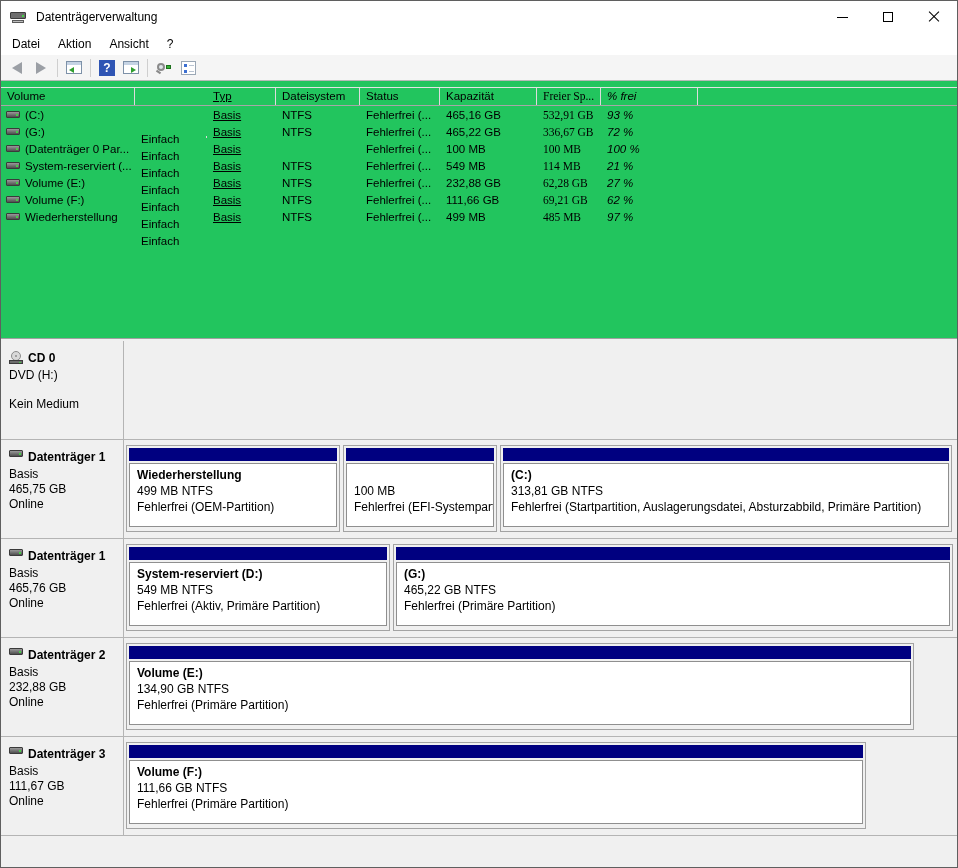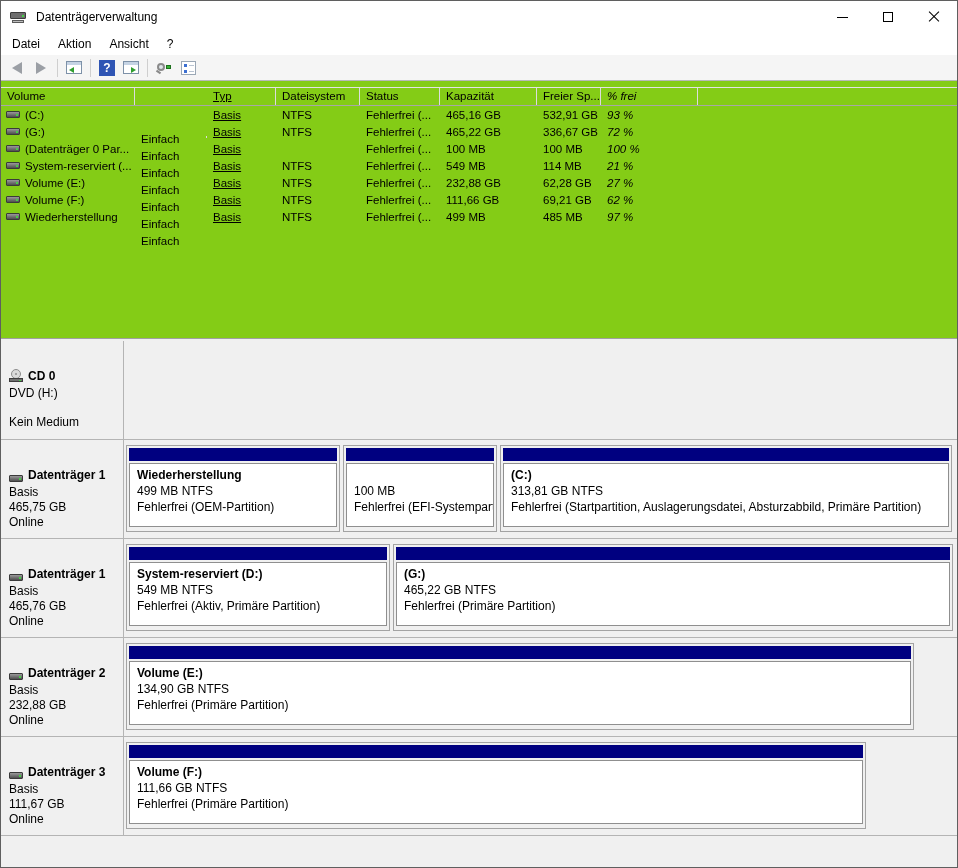--- a/index.html
+++ b/index.html
@@ -42,40 +42,40 @@
   .rescan-ico .lens { position:absolute; left:1px; top:1px; width:8px; height:8px; border:2px solid #8a8a8a; border-radius:50%; background:#dfe5ea; }
   .rescan-ico .handle { position:absolute; left:0px; top:9px; width:5px; height:2px; background:#8a8a8a; transform:rotate(35deg); }
   .rescan-ico .led { position:absolute; right:1px; top:3px; width:5px; height:4px; background:#35b335; border:1px solid #1d701d; }
   .props-ico { width:15px; height:14px; background:#fff; border:1px solid #9aa7b5; position:relative; }
   .props-ico i { position:absolute; left:2px; width:3px; height:3px; background:#3c6fd1; }
   .props-ico i.r1 { top:2px; } .props-ico i.r2 { top:8px; }
   .props-ico b { position:absolute; left:7px; height:1px; width:5px; background:#b9c4d1; }
   .props-ico b.r1 { top:3px; } .props-ico b.r2 { top:9px; }
 
   
-  .listpane { height:257px; background:#84cc16; padding-top:6px; flex:0 0 auto; overflow:hidden; }
+  .listpane { height:257px; background:#22c55e; padding-top:6px; flex:0 0 auto; overflow:hidden; }
   .lv-header { height:19px; display:flex; border-top:1px solid #e3e3e3; border-bottom:1px solid #a7a7a7; }
   .lv-hcell { font-size:11.5px; color:#000; padding:2px 0 0 6px; border-right:1px solid #dcdcdc; white-space:nowrap; overflow:hidden; }
   .lv-hfill { flex:1; }
   .lv-row { height:17px; display:flex; align-items:center; }
   .lv-cell { font-size:11.5px; color:#000; padding-left:6px; white-space:nowrap; overflow:hidden; }
   .c0 { width:134px; } .c1 { width:72px;margin-top:48px; } .c2 { width:69px;text-decoration:underline; } .c3 { width:84px; }
-  .c4 { width:80px; } .c5 { width:97px; } .c6 { width:64px; } .c7 { width:97px;font-style:italic; }
+  .c4 { width:80px; } .c5 { width:97px; } .c6 { width:64px;font-family:Liberation Serif, serif; } .c7 { width:97px;font-style:italic; }
   .vol-cell0 { display:flex; align-items:center; padding-left:5px; }
   .hdd-ico { flex:0 0 auto; width:14px; height:7px; background:linear-gradient(#9a9a9a,#4f4f4f); border:1px solid #3a3a3a; border-radius:1px; margin-right:5px; position:relative; }
   .hdd-ico::after { content:""; position:absolute; right:1px; top:2px; width:2px; height:2px; background:#45d045; }
 
   
   .splitter { height:3px; background:#f0f0f0; border-top:1px solid #a0a0a0; flex:0 0 auto; }
 
   
   .gview { flex:1; background:#f0f0f0; overflow:hidden; }
   .grow { height:99px; border-bottom:1px solid #b4b4b4; display:flex; }
   .glabel { width:123px; border-right:1px solid #b4b4b4; padding:10px 0 0 8px; flex:0 0 auto; }
-  .glabel .name-line { display:flex; align-items:flex-end; margin-bottom:3px;margin-top:18px; }
+  .glabel .name-line { display:flex; align-items:flex-start; margin-bottom:3px; }
   .glabel .name { font-size:12px; font-weight:bold; color:#000; white-space:nowrap; }
   .glabel .line { font-size:12px; color:#000; line-height:15px; white-space:nowrap; }
   .cd-status { margin-top:14px; }
   .cd-ico { width:16px; height:14px; position:relative; margin-right:3px; flex:0 0 auto; }
   .cd-ico .disc { position:absolute; left:2px; top:0; width:10px; height:10px; border-radius:50%; background:#d9d9d9; border:1px solid #8c8c8c; }
   .cd-ico .hole { position:absolute; left:6px; top:4px; width:2px; height:2px; border-radius:50%; background:#8c8c8c; }
   .cd-ico .tray { position:absolute; left:0; top:9px; width:14px; height:4px; background:#6e6e6e; border:1px solid #3c3c3c; }
   .cd-ico .tray::after { content:""; position:absolute; right:1px; top:1px; width:2px; height:1px; background:#45d045; }
   .parts { flex:1; display:flex; padding:5px 0 0 2px; }
   .part { height:87px; background:#f0f0f0; border:1px solid #a3a3a3; padding:2px; margin-right:3px; flex:0 0 auto; }

